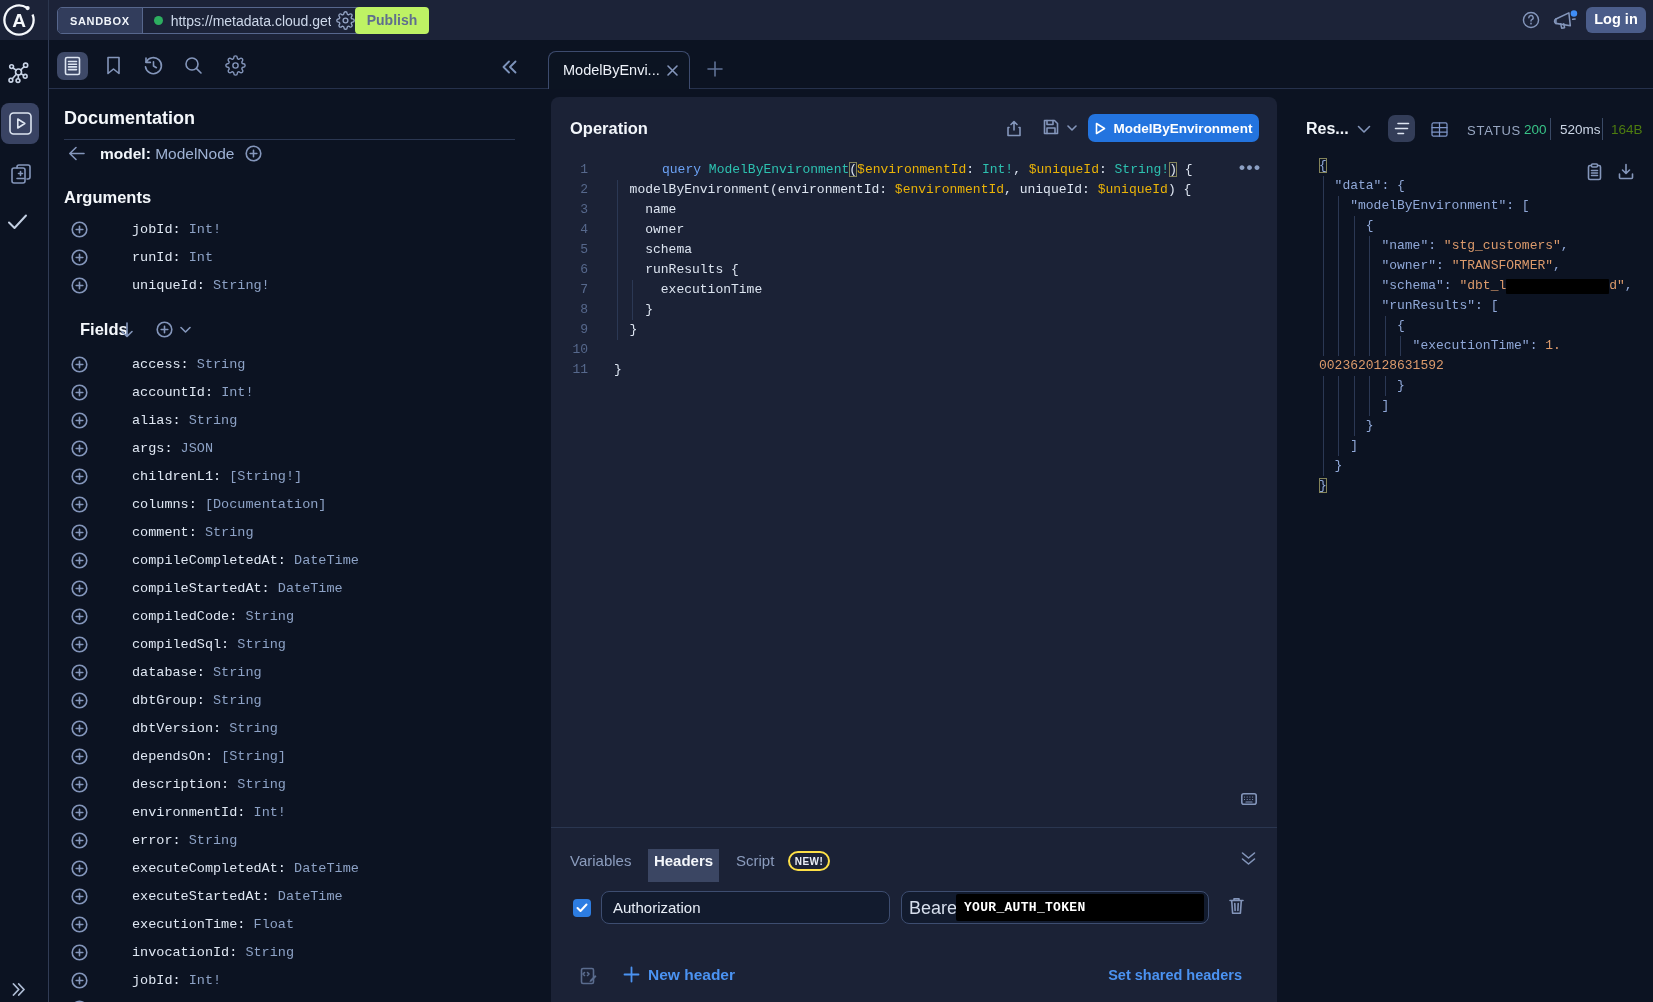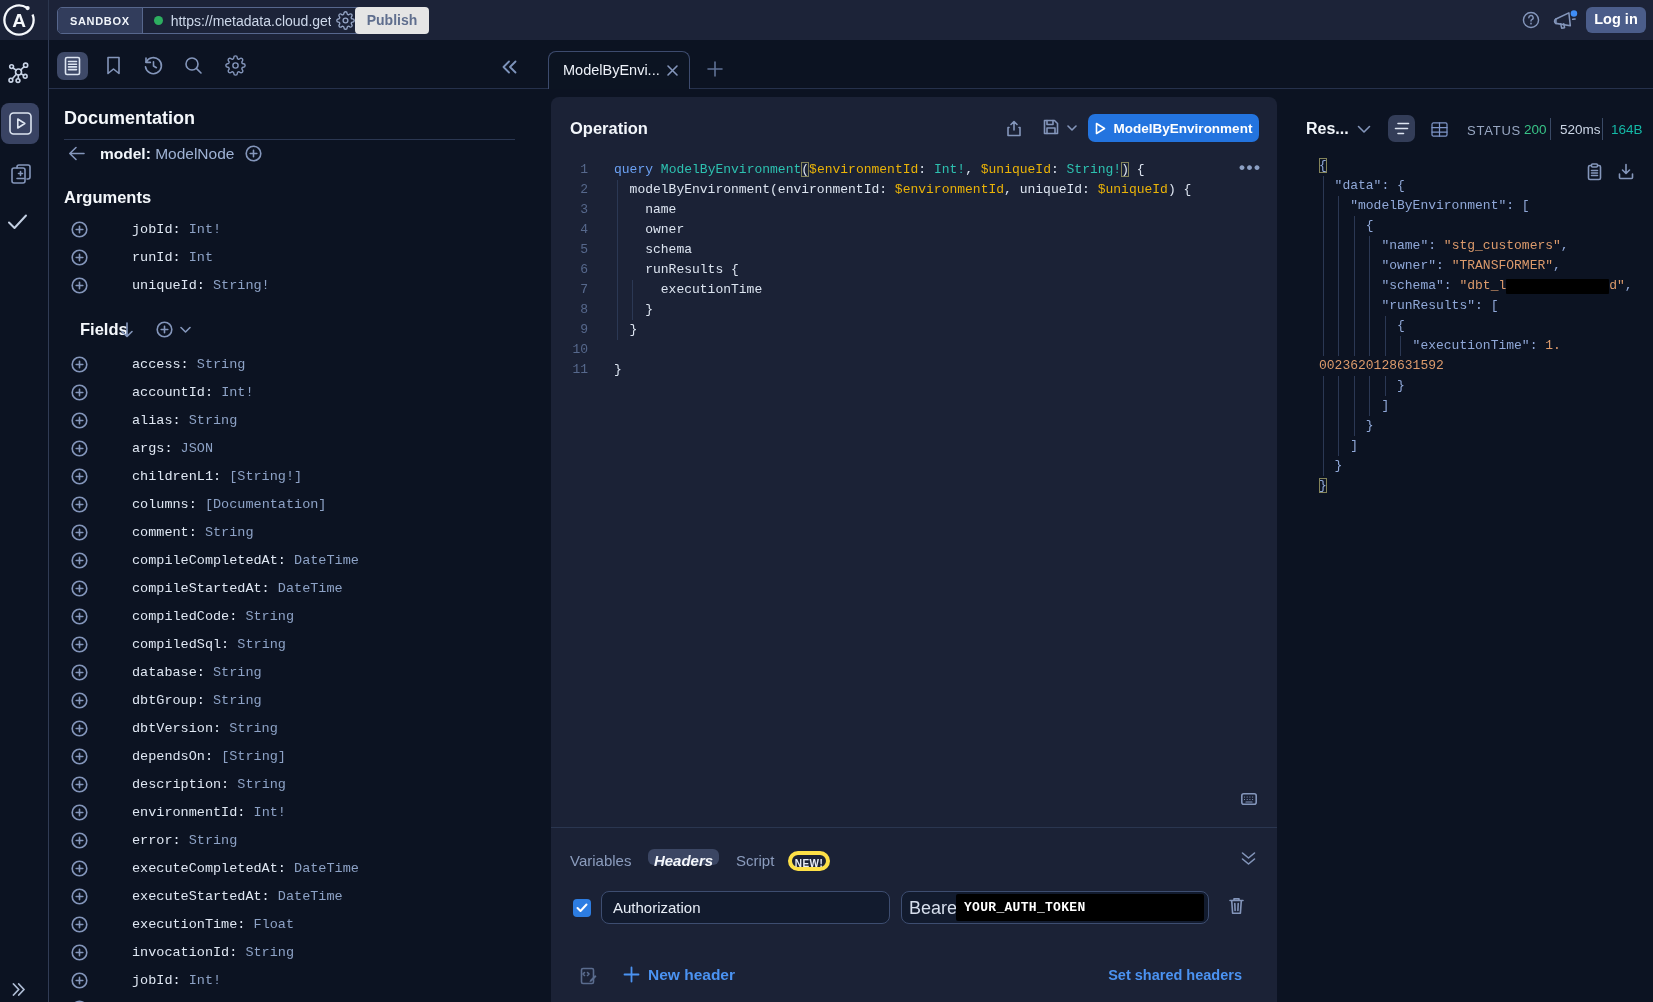--- a/index.html
+++ b/index.html
@@ -9,21 +9,21 @@
   .mono { font-family:"Liberation Mono", monospace; }
 
   
   .topbar { position:absolute; left:0; top:0; width:1653px; height:40px; background:#1c2338; }
   .topbar .vdiv { position:absolute; left:48px; top:0; width:1px; height:40px; background:#2c374f; }
   .urlbox { position:absolute; left:57px; top:7px; height:27px; display:flex; align-items:stretch; border:1px solid #57678d; border-radius:5px; overflow:hidden; }
   .sandbox { background:#323d5c; color:#f0f4fa; font-weight:bold; font-size:11px; letter-spacing:.06em; display:flex; align-items:center; padding:0 12px; border-right:1px solid #57678d; }
   .urlpart { display:flex; align-items:center; padding:0 5px 0 11px; gap:0; background:#1c2338; }
   .gdot { width:9px; height:9px; border-radius:50%; background:#2dae60; }
   .urltext { color:#cdd8ea; font-size:14px; }
-  .pubbtn { position:absolute; left:355px; top:7px; width:74px; height:27px; background:#e5e5e5; border-radius:4px; color:#5f6e8e; font-weight:bold; font-size:14px; text-align:center; line-height:26px; }
+  .pubbtn { position:absolute; left:355px; top:7px; width:74px; height:27px; background:#bef264; border-radius:4px; color:#5f6e8e; font-weight:bold; font-size:14px; text-align:center; line-height:26px; }
   .loginbtn { position:absolute; left:1586px; top:7px; width:60px; height:26px; background:#4b5d8a; border-radius:6px; color:#fff; font-weight:bold; font-size:14.5px; text-align:center; line-height:25px; }
 
   
   .railline { position:absolute; left:48px; top:40px; width:1px; height:962px; background:#313c55; }
   .topline-l { position:absolute; left:49px; top:88px; width:499px; height:1px; background:#26314c; }
   .topline-r { position:absolute; left:690px; top:88px; width:963px; height:1px; background:#26314c; }
   .tab { position:absolute; left:548px; top:51px; width:142px; height:38px; border:1px solid #3d4b6e; border-bottom:none; border-radius:8px 8px 0 0; background:#0c1422; }
   .tab .ttxt { position:absolute; left:14px; top:10px; font-size:14.5px; color:#eef2f9; }
   .midpanel { position:absolute; left:551px; top:97px; width:726px; height:905px; background:#1b2236; border-radius:8px 8px 0 0; }
 
@@ -37,29 +37,29 @@
   .dochr { position:absolute; left:64px; top:139px; width:451px; height:1px; background:#2b3752; }
   .secthead { position:absolute; font-size:16.5px; font-weight:bold; color:#f4f7fb; }
   .fieldrow { position:absolute; left:100px; font-size:13.5px; font-family:"Liberation Mono", monospace; color:#dfe7f3; white-space:pre;margin-left:32px; }
   .ftype { color:#8da2c6; }
 
   
   .ophead { position:absolute; left:570px; top:119px; font-size:16.5px; font-weight:bold; color:#f2f6fb; }
   .runbtn { position:absolute; left:1088px; top:114px; width:171px; height:28px; background:#2374df; border-radius:7px; display:flex; align-items:center; justify-content:center; gap:8px; color:#fff; font-weight:bold; font-size:13.5px; }
   .lnum { position:absolute; width:37px; text-align:right; color:#56688c; font-family:"Liberation Mono", monospace; font-size:13px; line-height:20px; }
   .cline { position:absolute; left:614px; font-family:"Liberation Mono", monospace; font-size:13px; line-height:20px; white-space:pre; color:#dce4f0; }
-  .kw { color:#6ba1f4; } .tl { color:#2dc1b0; } .or { color:#eab308; }
+  .kw { color:#6ba1f4;margin-left:48px; } .tl { color:#2dc1b0; } .or { color:#eab308; }
   .bm { box-shadow: inset 0 0 0 1px #84845a; }
   .iguide { position:absolute; width:1px; background:#2b3854; z-index:1; }
 
   
   .bdiv { position:absolute; left:551px; top:827px; width:726px; height:1px; background:#2a3650; }
   .vtabs { position:absolute; top:852px; font-size:15px; color:#8b9cbd; }
-  .hdrchip { position:absolute; left:648px; top:849px; width:71px; height:16px; background:#3b4663; border-radius:6px; color:#f4f7fb; font-weight:bold; font-size:15px; text-align:center; line-height:23px;font-style:italic; }
-  .newbadge { position:absolute; left:788px; top:851px; width:42px; height:20px; border:4px solid #fde047; border-radius:10px; color:#e8edf6; font-weight:bold; font-size:10px; letter-spacing:.05em; text-align:center; line-height:18px; }
+  .hdrchip { position:absolute; left:648px; top:849px; width:71px; height:33px; background:#3b4663; border-radius:0; color:#f4f7fb; font-weight:bold; font-size:15px; text-align:center; line-height:23px; }
+  .newbadge { position:absolute; left:788px; top:851px; width:42px; height:20px; border:2px solid #fde047; border-radius:10px; color:#e8edf6; font-weight:bold; font-size:10px; letter-spacing:.05em; text-align:center; line-height:18px; }
   .chk { position:absolute; left:573px; top:899px; width:18px; height:18px; background:#2d7de2; border-radius:4px; }
   .inp { position:absolute; top:891px; height:33px; border:1px solid #3d4d70; border-radius:8px; background:#121b2e; }
   .blueb { color:#4b93f2; font-weight:bold; font-size:15.5px; position:absolute; }
 
   .jline { position:absolute; z-index:2; left:1319px; font-family:"Liberation Mono", monospace; font-size:13px; line-height:20px; white-space:pre; color:#90a8d8; }
   .jv { color:#dd9b6c; }
 </style>
 </head>
 <body>
 
@@ -414,21 +414,21 @@
   </svg>
 <svg class="abs ic" style="left:1431px;top:122px;stroke:#7e95c8;stroke-width:1.3" width="17" height="15" viewBox="0 0 18 16">
     <rect x="1" y="1" width="16" height="14" rx="1.5"></rect>
     <path d="M1 6h16M1 10.7h16M9 1v14"></path>
   </svg>
 <div class="abs" style="left:1467px;top:123px;font-size:13px;letter-spacing:.06em;color:#98a7c2">STATUS</div>
 <div class="abs" style="left:1524px;top:122px;font-size:13.5px;color:#38c487">200</div>
 <div class="abs" style="left:1550px;top:118px;width:1px;height:22px;background:#3a4a66"></div>
 <div class="abs" style="left:1560px;top:122px;font-size:13.5px;color:#ccd6e6">520ms</div>
 <div class="abs" style="left:1602px;top:118px;width:1px;height:22px;background:#3a4a66"></div>
-<div class="abs" style="left:1611px;top:122px;font-size:13.5px;color:#14b8a6">164B</div>
+<div class="abs" style="left:1611px;top:122px;font-size:13.5px;color:#4d7c0f">164B</div>
 <svg class="abs ic" style="left:1587px;top:163px" width="15" height="18" viewBox="0 0 15 18">
     <rect x="1.5" y="2.5" width="12" height="14" rx="1.5"></rect>
     <rect x="4.5" y="1" width="6" height="3" rx="1" fill="#0c1422"></rect>
     <path d="M4.5 7.5h6M4.5 10h6M4.5 12.5h6"></path>
   </svg>
 <svg class="abs ic" style="left:1618px;top:163px" width="16" height="17" viewBox="0 0 16 17">
     <path d="M8 1.5V10M4.5 7L8 10.5 11.5 7"></path>
     <path d="M1.5 11v3.5a1 1 0 0 0 1 1h11a1 1 0 0 0 1-1V11"></path>
   </svg>
 

